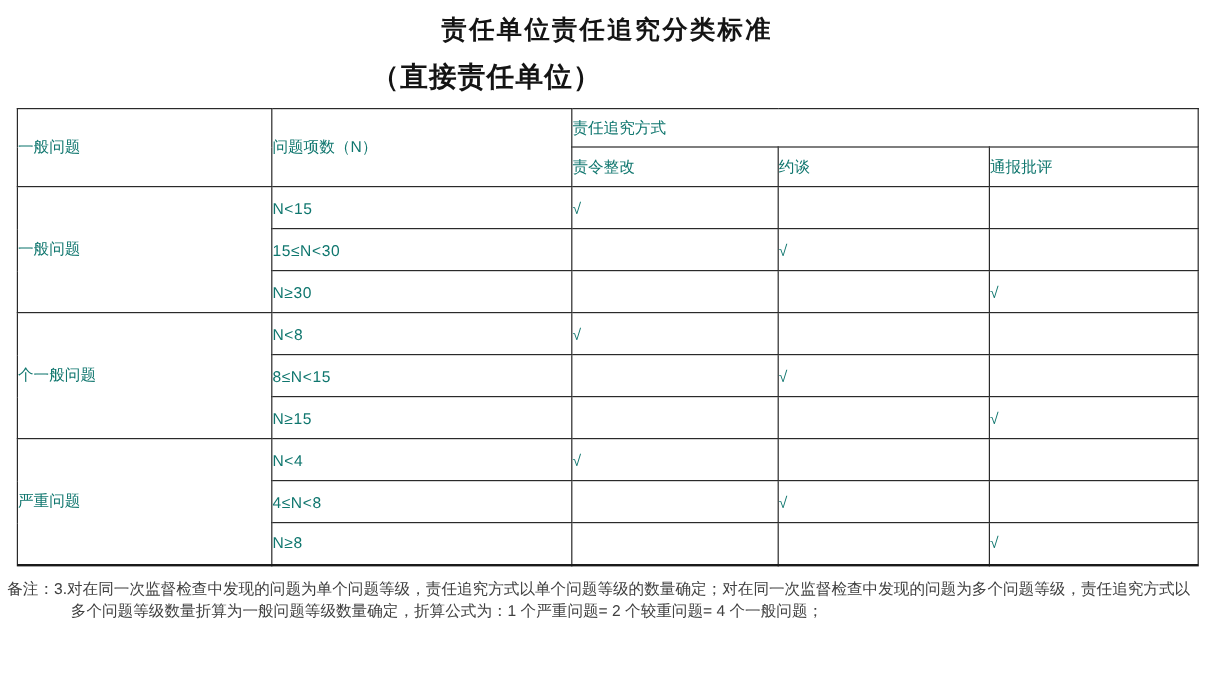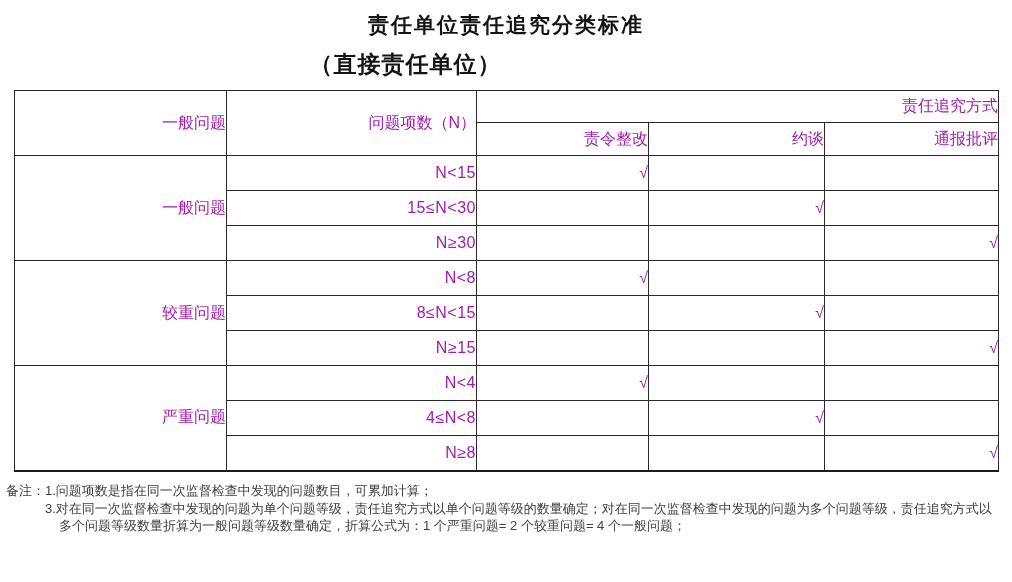--- a/index.html
+++ b/index.html
@@ -27,23 +27,23 @@
   }
 
   .table-wrap { position:absolute; left:14px; top:90px; width:984px; }
   table.std {
     border-collapse:collapse; width:984px; table-layout:fixed;
     border:1px solid #1a1a1a;
     border-bottom:2px solid #1a1a1a;
   }
   table.std th, table.std td {
     border:1px solid #2a2a2a;
-    font-size:16px; font-weight:normal;
-    text-align:right; vertical-align:middle;
-    color:#a21caf;
+    font-size:13px; font-weight:normal;
+    text-align:left; vertical-align:middle;
+    color:#0f766e;
     padding:0;
     overflow:hidden;
   }
   thead tr.h1 { height:32px; }
   thead tr.h2 { height:33px;margin-left:37px; }
   tbody tr { height:35px; }
   th.hb { border-bottom-width:2px; border-bottom-color:#1a1a1a; }
   td.check { font-style:italic; font-size:13px; color:#333; }
   td.range { letter-spacing:0.5px; }
 
@@ -100,21 +100,21 @@
           <td class="check"></td>
         </tr>
         <tr>
           <td class="range">N≥30</td>
           <td class="check"></td>
           <td class="check"></td>
           <td class="check">√</td>
         </tr>
 
         <tr>
-          <td rowspan="3">较重问题</td>
+          <td rowspan="3">个一般问题</td>
           <td class="range">N&lt;8</td>
           <td class="check">√</td>
           <td class="check"></td>
           <td class="check"></td>
         </tr>
         <tr>
           <td class="range">8≤N&lt;15</td>
           <td class="check"></td>
           <td class="check">√</td>
           <td class="check"></td>
@@ -145,18 +145,17 @@
           <td class="check"></td>
           <td class="check">√</td>
         </tr>
       </tbody>
     </table>
   </div>
 
   <div class="notes">
     <div class="notes-label">备注：</div>
     <div class="notes-items">
-      <div class="note-item">1.问题项数是指在同一次监督检查中发现的问题数目，可累加计算；</div>
       <div class="note-item">3.对在同一次监督检查中发现的问题为单个问题等级，责任追究方式以单个问题等级的数量确定；对在同一次监督检查中发现的问题为多个问题等级，责任追究方式以多个问题等级数量折算为一般问题等级数量确定，折算公式为：1 个严重问题= 2 个较重问题= 4 个一般问题；</div>
     </div>
   </div>
 
 </div>
 
 </body></html>

